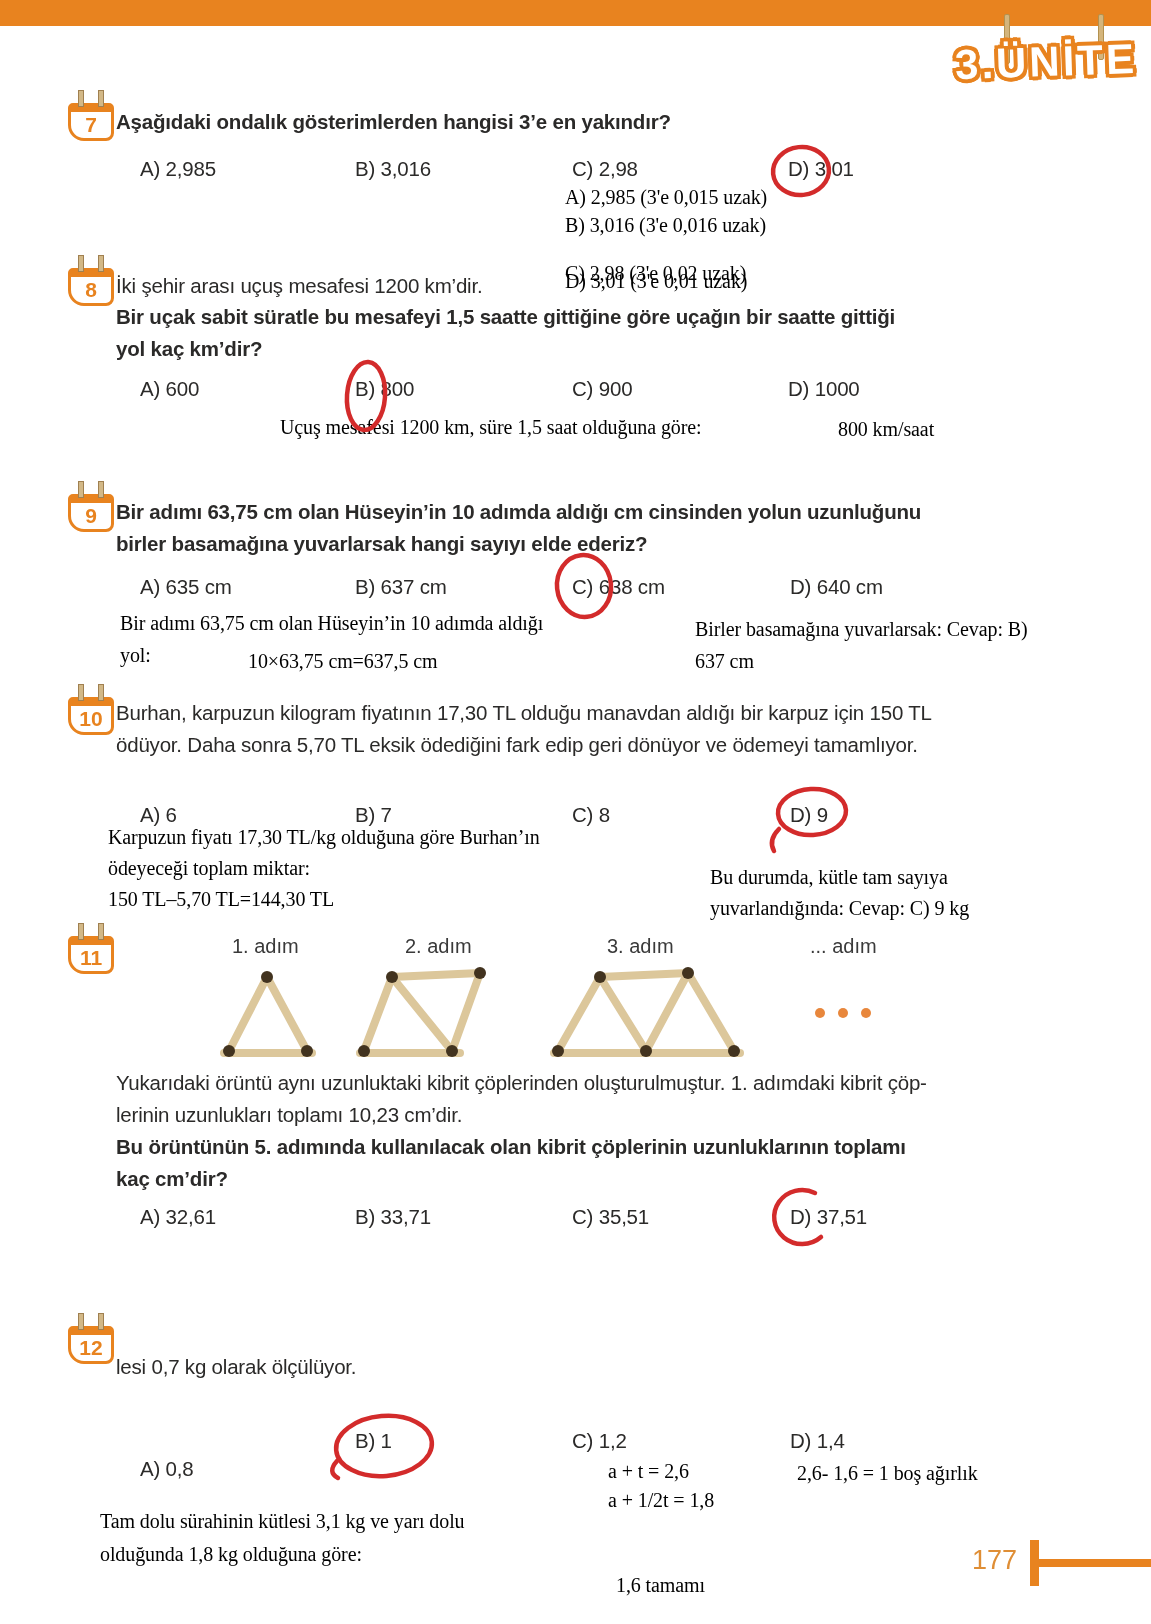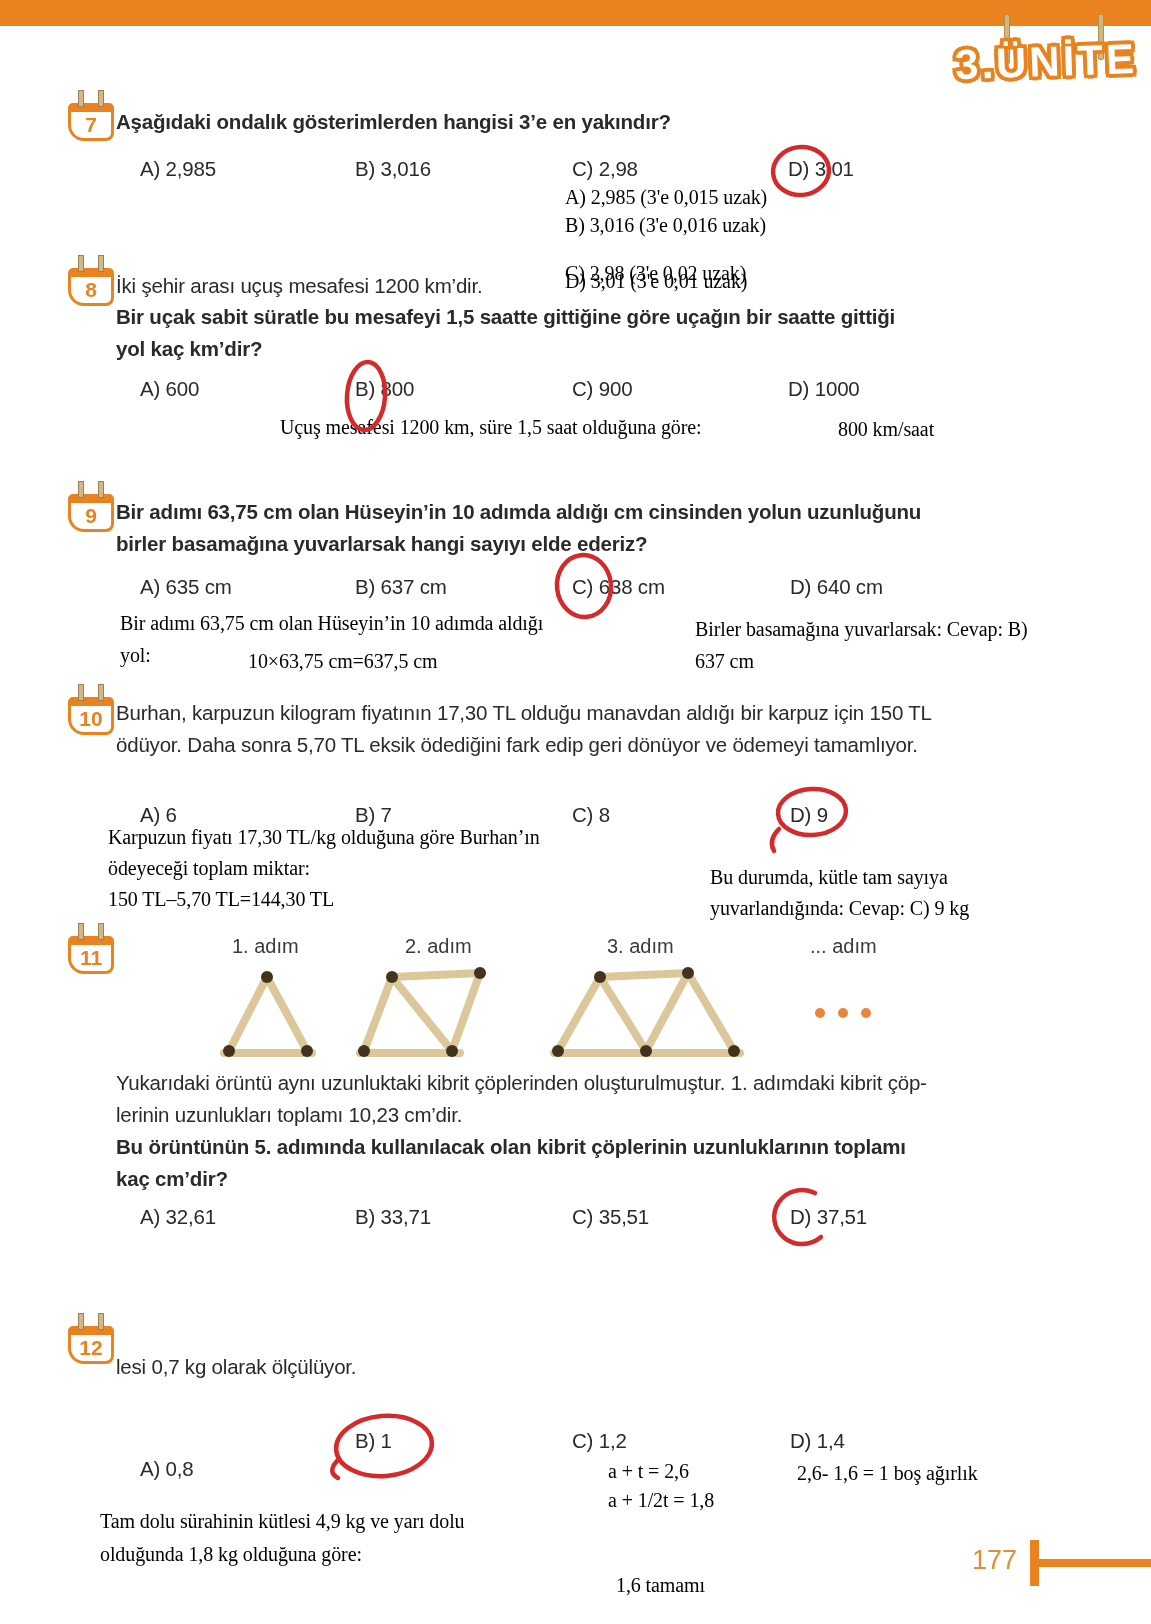--- a/index.html
+++ b/index.html
@@ -114,21 +114,21 @@
 
   <div class="badge" style="left:68px;top:1326px;"><span>12</span></div>
   <div class="abs t" style="left:116px;top:1355px;">lesi 0,7 kg olarak ölçülüyor.</div>
   <div class="abs t" style="left:140px;top:1429px;margin-top:28px;">A) 0,8</div>
   <div class="abs t" style="left:355px;top:1429px;">B) 1</div>
   <div class="abs t" style="left:572px;top:1429px;">C) 1,2</div>
   <div class="abs t" style="left:790px;top:1429px;">D) 1,4</div>
   <div class="abs red" style="left:608px;top:1460px;">a +  t = 2,6</div>
   <div class="abs red" style="left:608px;top:1489px;">a + 1/2t = 1,8</div>
   <div class="abs red" style="left:797px;top:1462px;">2,6- 1,6 = 1 boş ağırlık</div>
-  <div class="abs red" style="left:100px;top:1510px;">Tam dolu sürahinin kütlesi 4,9 kg ve yarı dolu</div>
+  <div class="abs red" style="left:100px;top:1510px;">Tam dolu sürahinin kütlesi 3,1 kg ve yarı dolu</div>
   <div class="abs red" style="left:100px;top:1543px;">olduğunda 1,8 kg olduğuna göre:</div>
   <div class="abs red" style="left:616px;top:1574px;">1,6 tamamı</div>
 
   <div class="abs pageno" style="left:972px;top:1545px;">177</div>
   <div class="pgbracket">
     <div class="vbar"></div>
     <div class="hbar"></div>
   </div>
 
   <svg class="overlay" width="1151" height="1624" viewBox="0 0 1151 1624">

